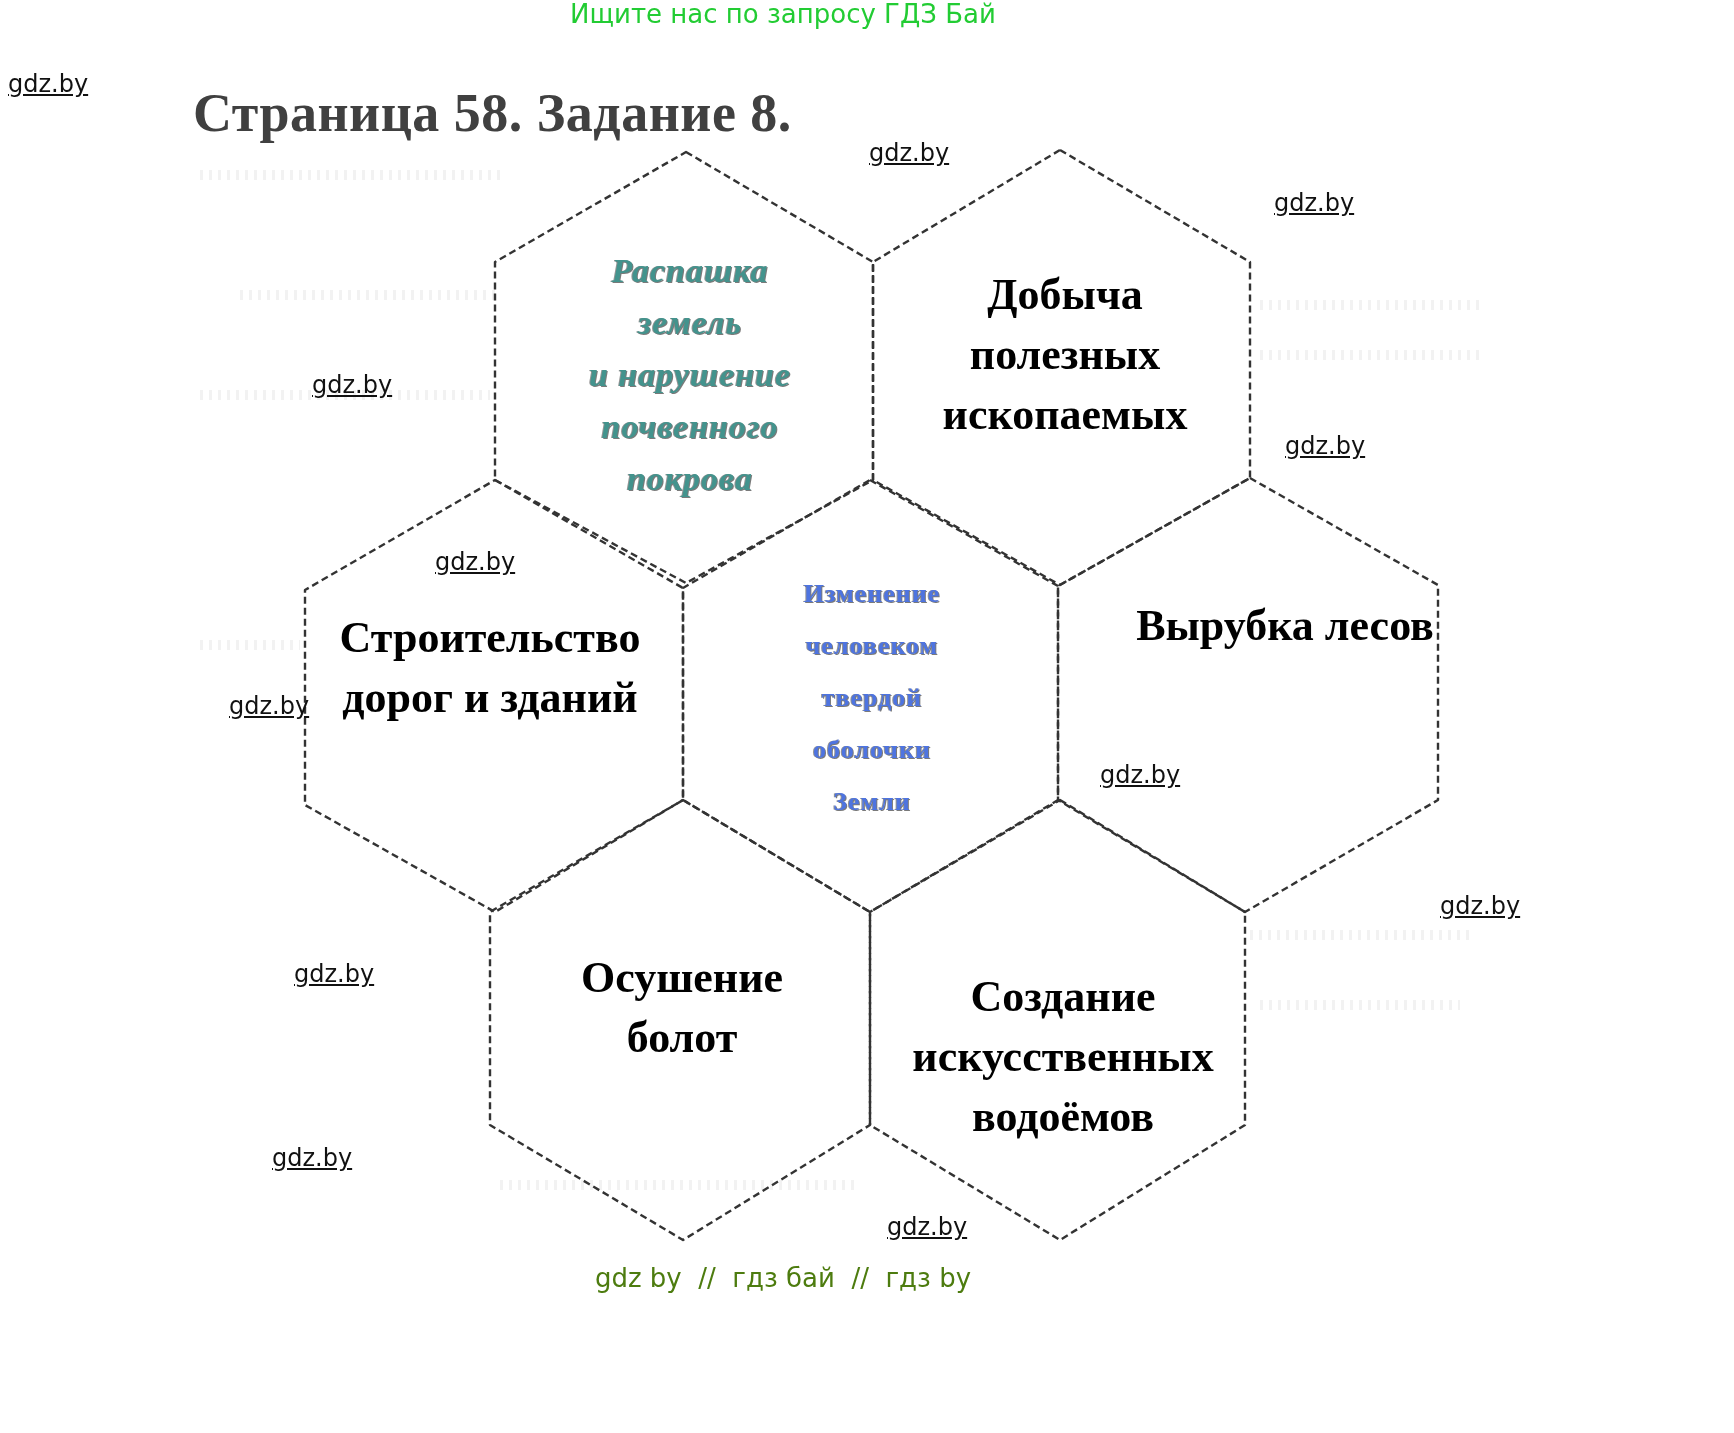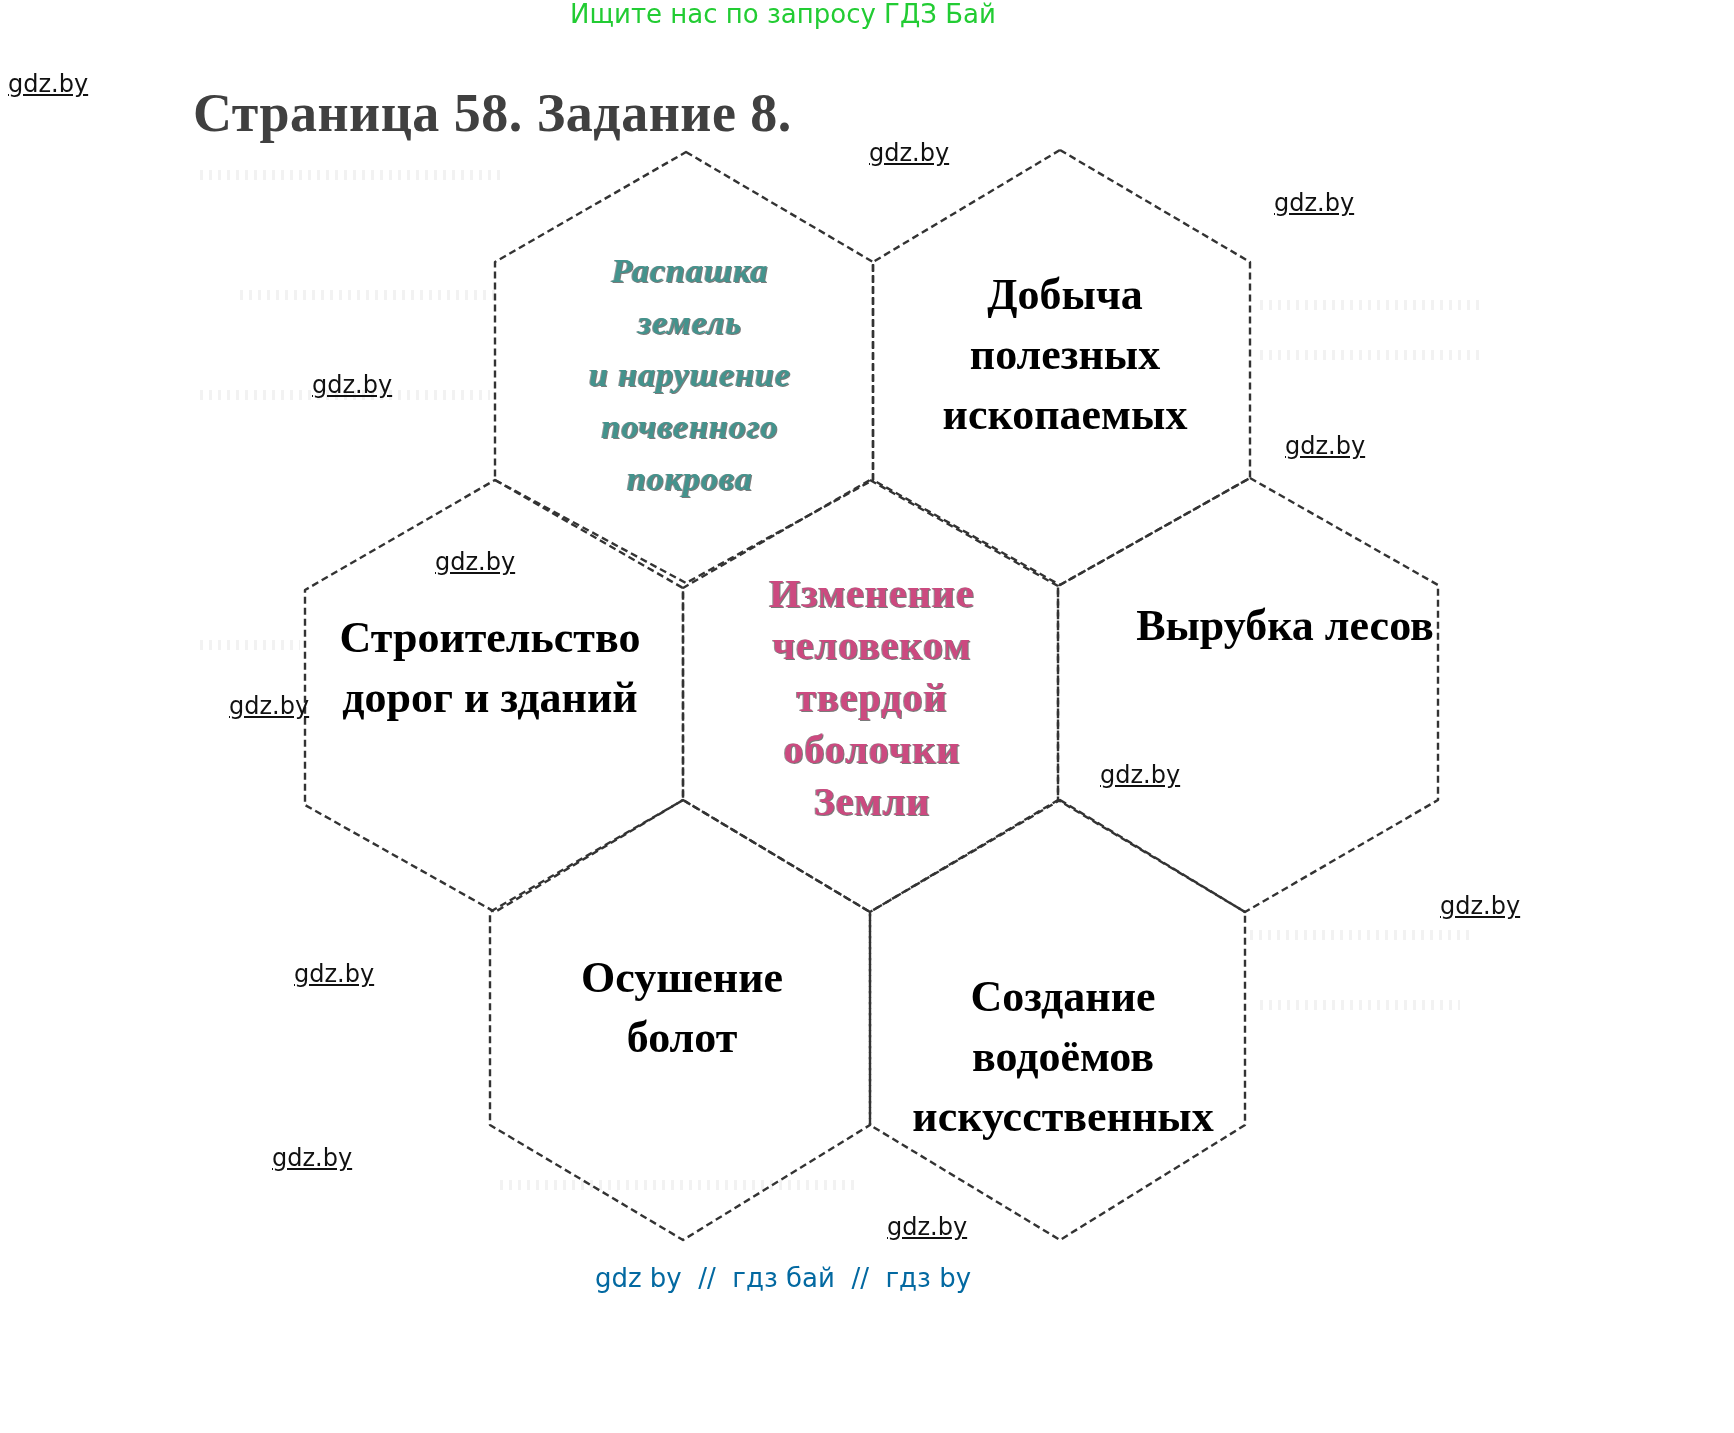--- a/index.html
+++ b/index.html
@@ -73,36 +73,36 @@
       color: #0f766e;
       font-style: italic;
       font-weight: bold;
       opacity: 0.78;
       filter: blur(0.6px);
       text-shadow: 1px 1px 0 #555, -1px 0 0 #777;
       letter-spacing: 1px;
       text-align: center;
     }
     .hex-label.smudged-center {
-      font-size: 40px;
+      font-size: 26px;
       line-height: 52px;
-      color: #be185d;
+      color: #1d4ed8;
       font-weight: bold;
       opacity: 0.78;
       filter: blur(0.6px);
       text-shadow: 1px 1px 0 #555, -1px 0 0 #777;
       letter-spacing: 1px;
     }
     .footer {
       position: absolute;
       top: 1262px;
       left: 0;
       width: 1566px;
       text-align: center;
-      color: #0369a1;
+      color: #4d7c0f;
       font-family: "DejaVu Sans", sans-serif;
       font-size: 26px;
       line-height: 32px;
       white-space: pre;
     }
     .ghost {
       position: absolute;
       background: repeating-linear-gradient(90deg, rgba(0,0,0,0.05) 0 3px, rgba(0,0,0,0) 3px 9px);
       height: 10px;
     }
@@ -174,22 +174,22 @@
   <span class="line">Вырубка лесов</span>
 </div>
 
 <div class="hex-label big" style="left:682px;top:948px;">
   <span class="line">Осушение</span>
   <span class="line">болот</span>
 </div>
 
 <div class="hex-label big" style="left:1063px;top:925px;margin-top:42px;">
   <span class="line">Создание</span>
+  <span class="line">искусственных</span>
   <span class="line">водоёмов</span>
-  <span class="line">искусственных</span>
 </div>
 
 <div class="wm" style="left:8px;top:70px;">gdz.by</div>
 <div class="wm" style="left:869px;top:139px;">gdz.by</div>
 <div class="wm" style="left:1274px;top:189px;">gdz.by</div>
 <div class="wm" style="left:312px;top:371px;">gdz.by</div>
 <div class="wm" style="left:1285px;top:432px;">gdz.by</div>
 <div class="wm" style="left:435px;top:548px;">gdz.by</div>
 <div class="wm" style="left:229px;top:692px;">gdz.by</div>
 <div class="wm" style="left:1100px;top:761px;">gdz.by</div>

